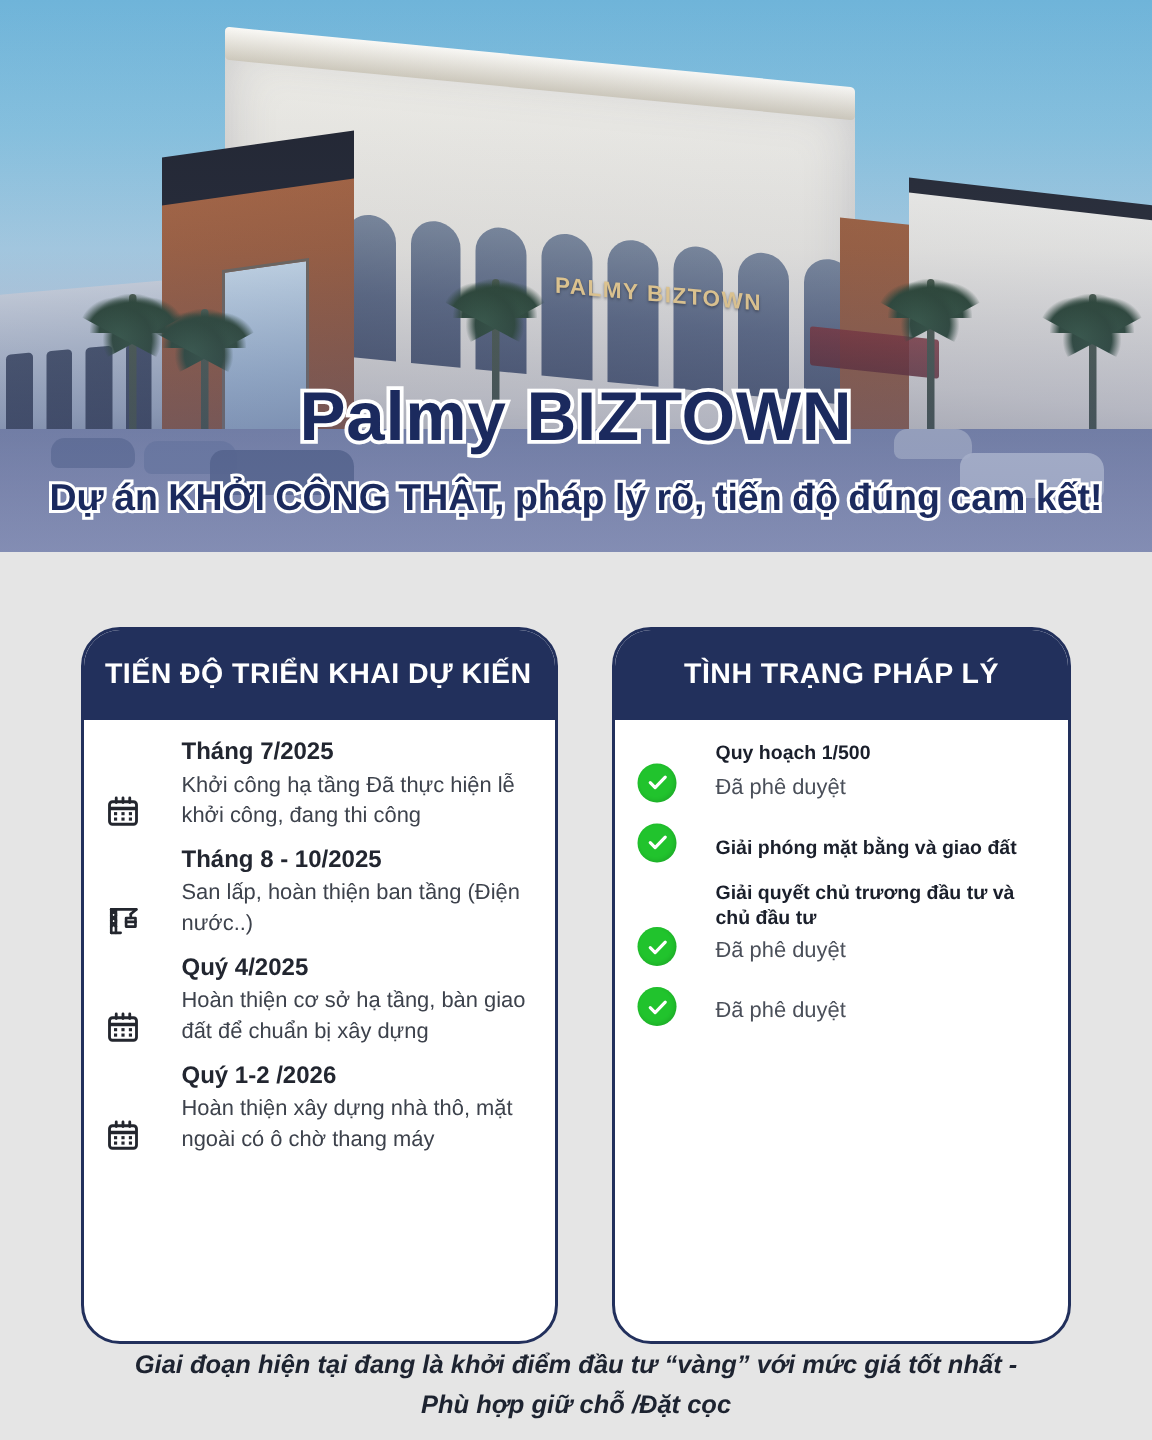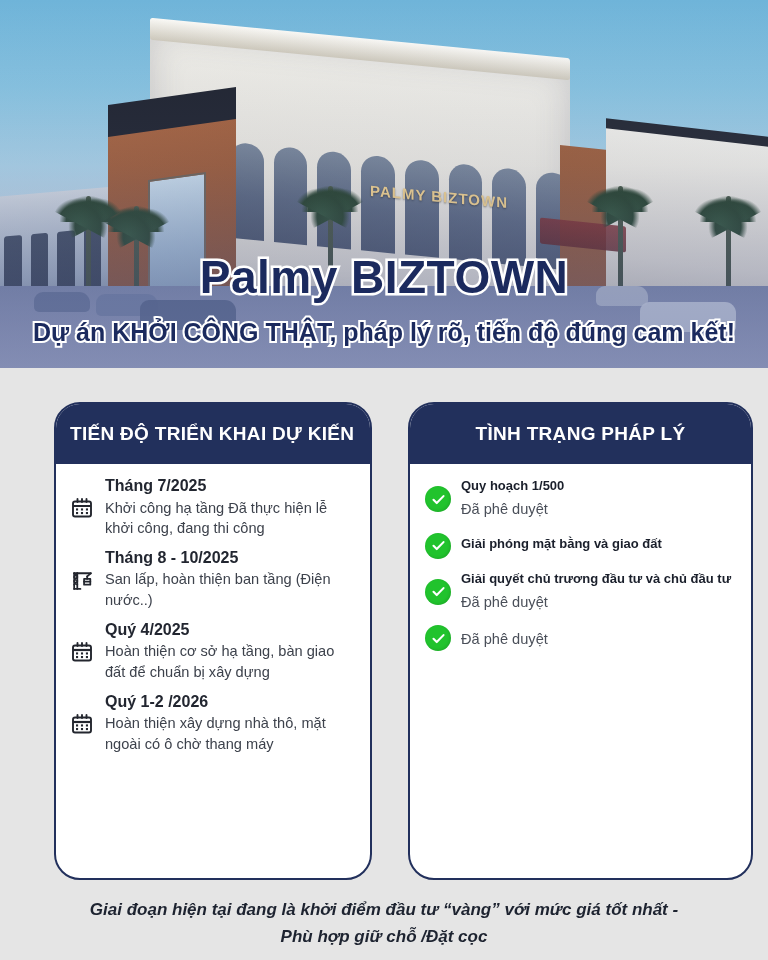--- a/index.html
+++ b/index.html
@@ -234,55 +234,55 @@
     font-weight: 700;
     color: #1b2a5e;
     -webkit-text-stroke: 4px #ffffff;
     paint-order: stroke fill;
     font-family: "Liberation Sans", sans-serif;
   }
 
   
   .cards {
     position: absolute;
-    left: 0; top: 368px;
+    left: 0; top: 384px;
     width: 768px;
     height: 520px;
   }
 
   .card {
     position: absolute;
     top: 34px;
     background: #ffffff;
     border: 2.5px solid #22305c;
     border-radius: 26px;
     overflow: hidden;
   }
   .card.left  { left: 54px;  width: 318px; height: 478px; }
-  .card.right { left: 408px; width: 345px; height: 478px; }
+  .card.right { left: 408px; width: 306px; height: 478px; }
 
   .card-head {
     background: #22305c;
     color: #ffffff;
     font-size: 19px;
     font-weight: 700;
     letter-spacing: .3px;
     height: 60px;
     display: flex;
     align-items: center;
     padding: 0 14px;
   }
   .card.right .card-head { justify-content: center; }
 
   .card-body { padding: 12px 14px 10px 12px; }
 
   .row {
     display: flex;
-    align-items: center;
-    gap: 9px;
+    align-items: flex-end;
+    gap: 25px;
     margin-bottom: 9px;
   }
   .row-ico {
     flex: 0 0 auto;
     width: 28px; height: 28px;
     margin-top: 1px;
     display: flex; align-items: center; justify-content: center;
   }
   .row-txt { flex: 1 1 auto; min-width: 0; }
   .row-title {

